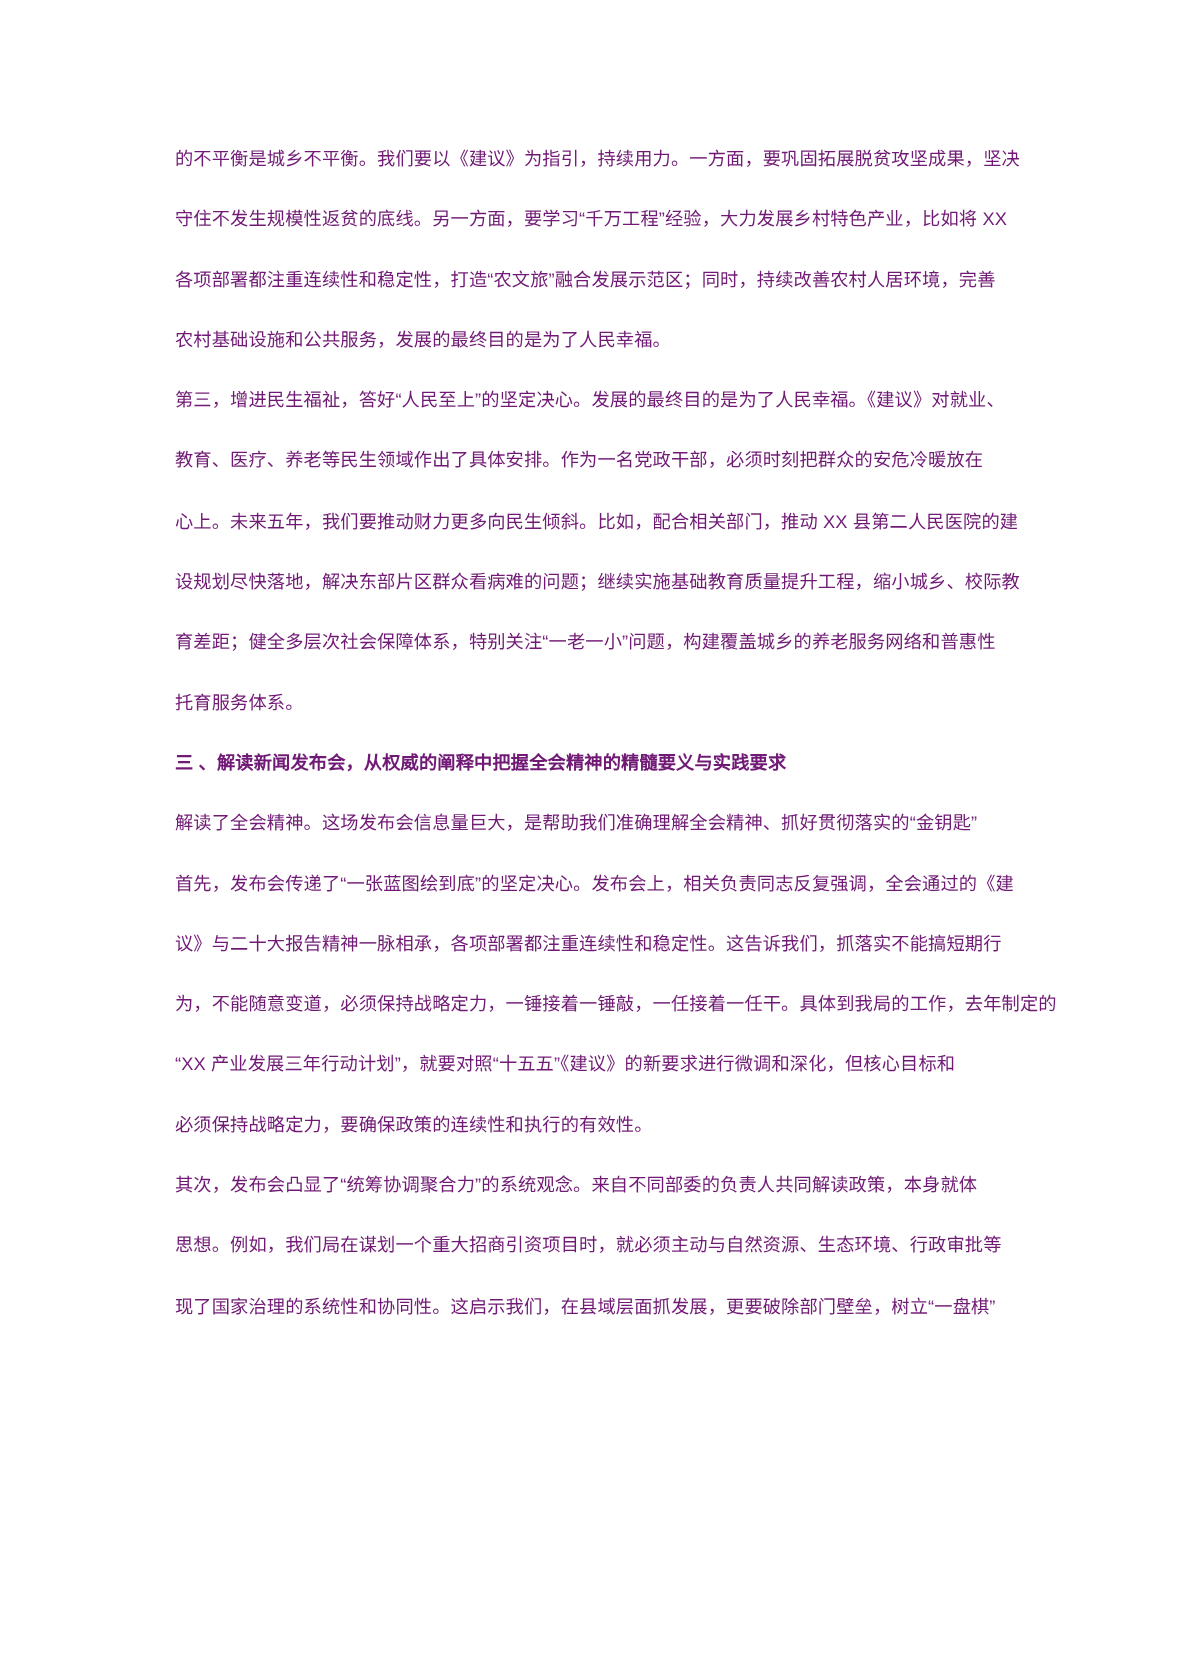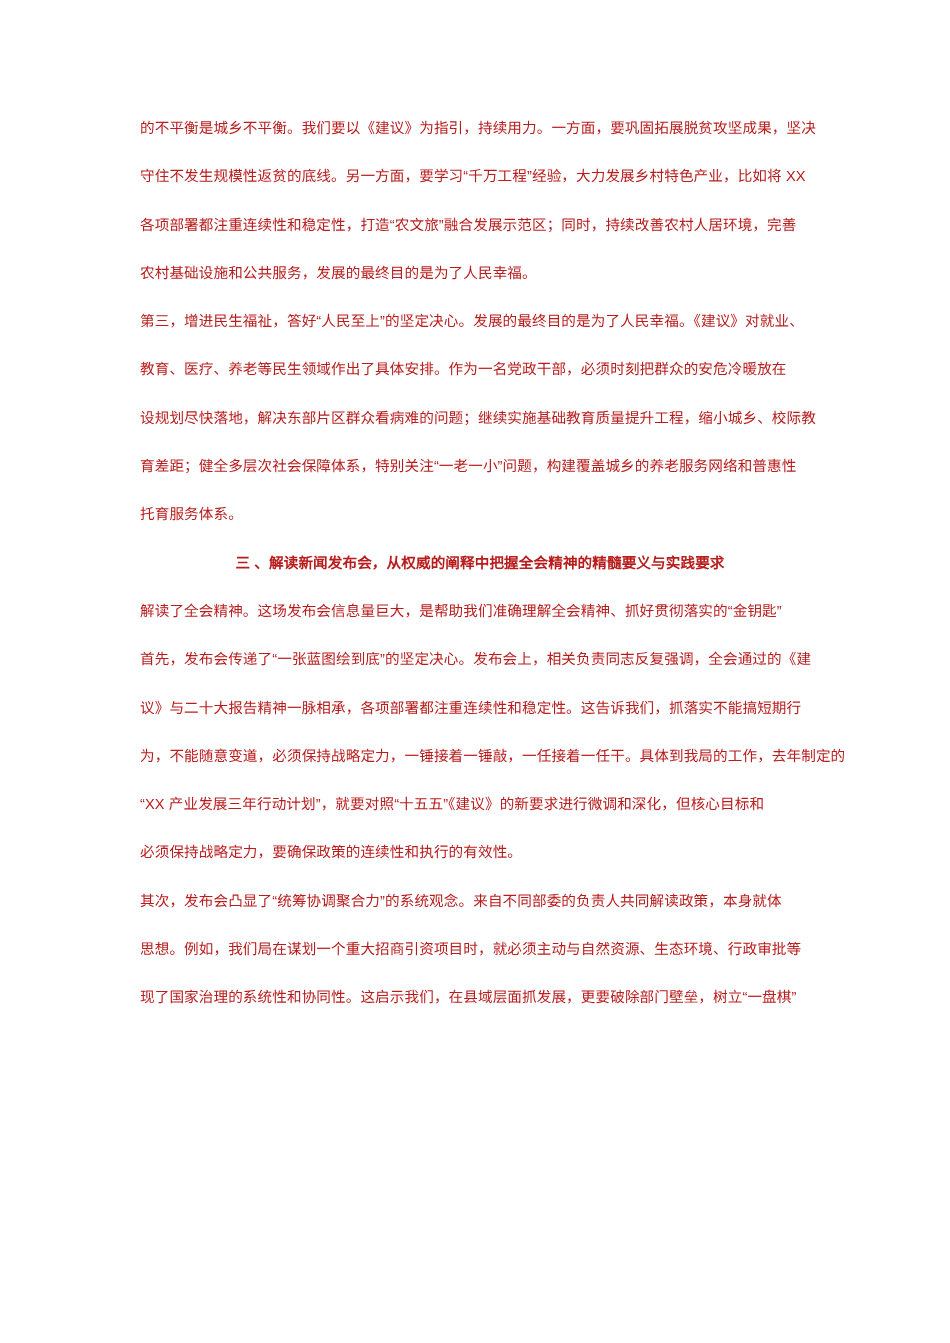--- a/index.html
+++ b/index.html
@@ -20,36 +20,36 @@
   .doc-line {
     height: 48.3px;
     line-height: 48.3px;
     font-size: 14.6px;
     letter-spacing: 0.1px;
     white-space: nowrap;
     overflow: visible;
   }
   .block.heading .doc-line {
     font-weight: 700;
-    text-align: center;
   }
 </style>
 </head>
 <body style="background: rgb(255, 255, 255);">
 
-<main class="doc" style="color: #b91c1c;">
+<main class="doc" style="color: #701a75;">
     <div class="block paragraph">
       <div class="doc-line">的不平衡是城乡不平衡。我们要以《建议》为指引，持续用力。一方面，要巩固拓展脱贫攻坚成果，坚决</div>
       <div class="doc-line">守住不发生规模性返贫的底线。另一方面，要学习“千万工程”经验，大力发展乡村特色产业，比如将 XX</div>
       <div class="doc-line">各项部署都注重连续性和稳定性，打造“农文旅”融合发展示范区；同时，持续改善农村人居环境，完善</div>
       <div class="doc-line">农村基础设施和公共服务，发展的最终目的是为了人民幸福。</div>
     </div>
     <div class="block paragraph">
       <div class="doc-line">第三，增进民生福祉，答好“人民至上”的坚定决心。发展的最终目的是为了人民幸福。《建议》对就业、</div>
       <div class="doc-line">教育、医疗、养老等民生领域作出了具体安排。作为一名党政干部，必须时刻把群众的安危冷暖放在</div>
+      <div class="doc-line">心上。未来五年，我们要推动财力更多向民生倾斜。比如，配合相关部门，推动 XX 县第二人民医院的建</div>
       <div class="doc-line">设规划尽快落地，解决东部片区群众看病难的问题；继续实施基础教育质量提升工程，缩小城乡、校际教</div>
       <div class="doc-line">育差距；健全多层次社会保障体系，特别关注“一老一小”问题，构建覆盖城乡的养老服务网络和普惠性</div>
       <div class="doc-line">托育服务体系。</div>
     </div>
     <div class="block heading">
       <div class="doc-line">三 、解读新闻发布会，从权威的阐释中把握全会精神的精髓要义与实践要求</div>
     </div>
     <div class="block paragraph">
       <div class="doc-line">解读了全会精神。这场发布会信息量巨大，是帮助我们准确理解全会精神、抓好贯彻落实的“金钥匙”</div>
     </div>

